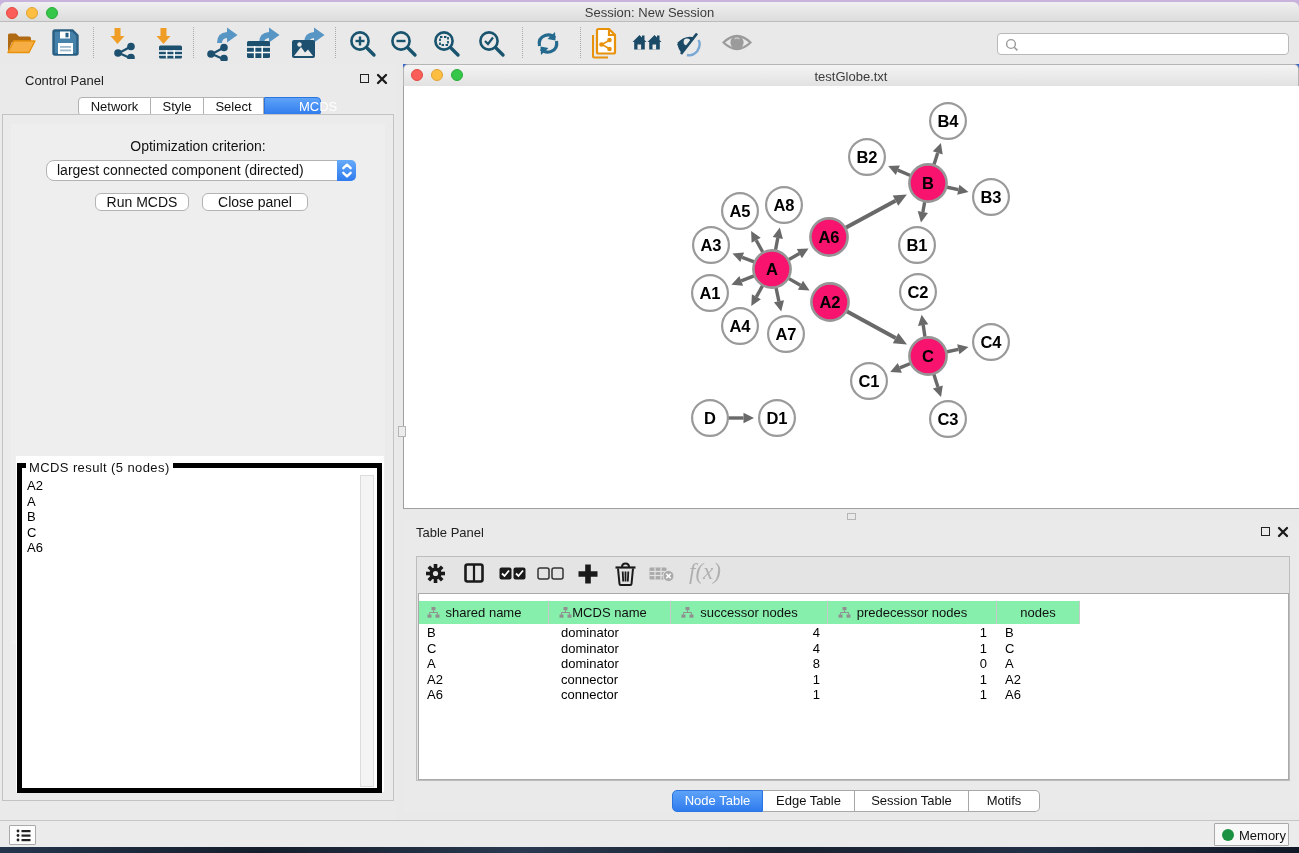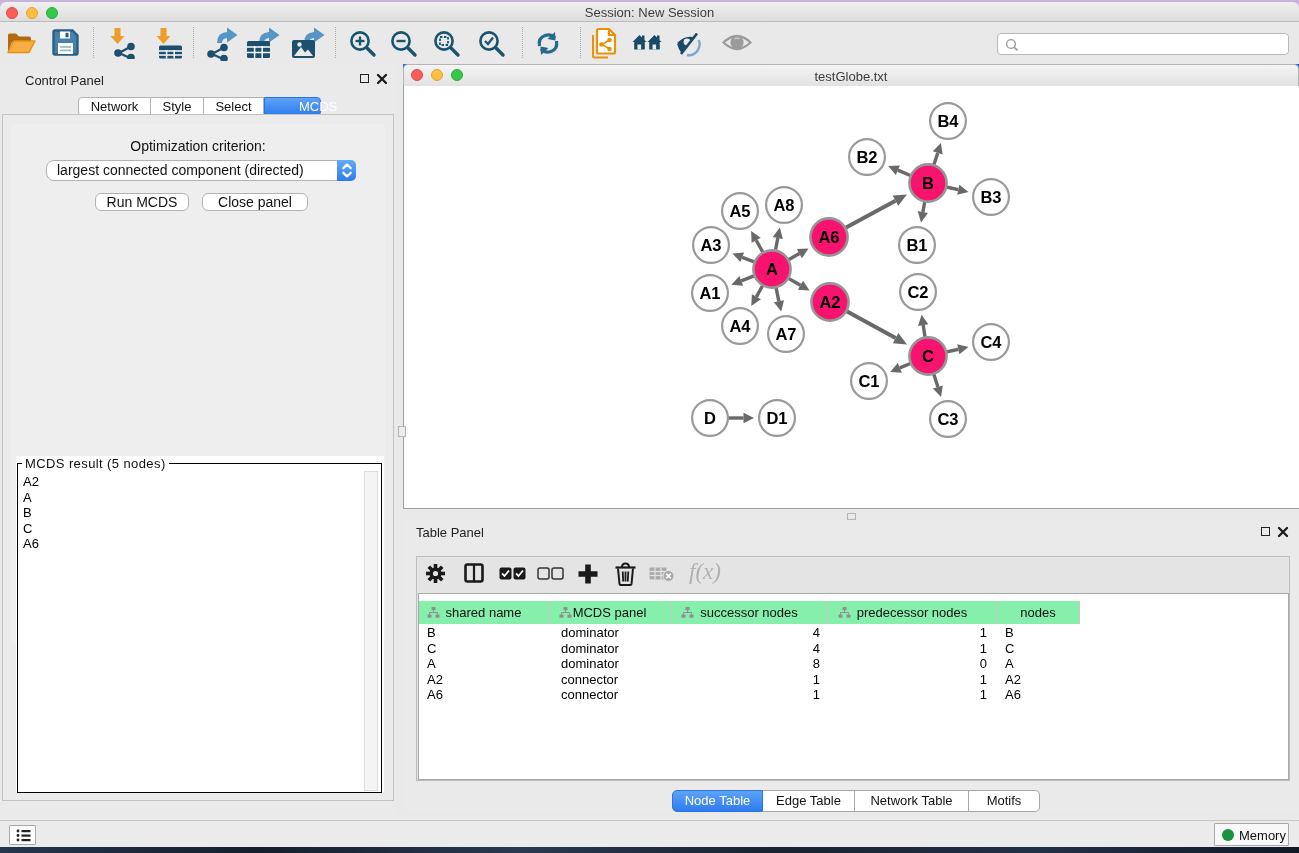--- a/index.html
+++ b/index.html
@@ -28,21 +28,21 @@
   border:1px solid #c3c3c3; background:#ebebeb; }
 #cp-inner { position:absolute; left:8px; top:9px; width:374px; height:520px; background:#eeeeee; }
 #mcds-combo { position:absolute; left:43px; top:45px; width:310px; height:21px;
   background:#fff; border:1px solid #b3b3b3; border-radius:8px; font-size:14px; color:#111;
   line-height:19px; padding-left:10px; }
 #combo-btn { position:absolute; right:-1px; top:-1px; width:19px; height:21px; border-radius:0 5px 5px 0;
   background:linear-gradient(#66aaf9,#2e7bee); }
 .macbtn { position:absolute; top:78px; height:18px; background:#fff; border:1px solid #b3b3b3;
   border-radius:6px; font-size:14px; color:#111; text-align:center; line-height:17px; }
 #mcds-fieldset { position:absolute; left:14px; top:348px; width:365px; height:330px;
-  border:1px solid #000000; background:#fff;text-decoration:underline; }
+  border:5px solid #000000; background:#fff;text-decoration:underline; }
 #mcds-legend { position:absolute; left:4px; top:-8px; background:#fff; font-size:13px;
   color:#111; padding:0 3px; letter-spacing:0.4px; }
 #mcds-list { position:absolute; left:5px; top:10px; font-size:13px; color:#000; line-height:15.5px; }
 #mcds-scroll { position:absolute; right:3px; top:7px; width:14px; bottom:1px;
   background:#f4f4f4; border:1px solid #dcdcdc; }
 
 #netwin { left:403px; top:64px; width:896px; height:445px; background:#fff; }
 #net-titlebar { position:absolute; left:0; top:0; width:896px; height:33px;
   background:linear-gradient(#f4f4f4,#d9d9d9); border:1px solid #b5b5b5; border-bottom:1px solid #989898;
   border-radius:5px 5px 0 0; }
@@ -397,21 +397,21 @@
     <line x1="6" y1="0.5" x2="6" y2="12.5"></line>
           <line x1="12" y1="0.5" x2="12" y2="12.5"></line>
   </g>
   <circle cx="19.5" cy="9" r="5.5" fill="#aaa" stroke="#e4e4e4" stroke-width="1"></circle>
   <path d="M17.3 6.8 L21.7 11.2 M21.7 6.8 L17.3 11.2" stroke="#fff" stroke-width="1.6"></path>
 </svg>
 <div class="abs" style="left:272px;top:2px;font-family:'Liberation Serif',serif;font-style:italic;font-size:23px;color:#b0b0b0;">f(x)</div>
 
     <div id="tp-table">
       <div class="th" style="left:0px;width:130px;">shared name</div>
-<div class="th" style="left:130px;width:122px;">MCDS panel</div>
+<div class="th" style="left:130px;width:122px;">MCDS name</div>
 <div class="th" style="left:252px;width:157px;">successor nodes</div>
 <div class="th" style="left:409px;width:169px;">predecessor nodes</div>
 <div class="th" style="left:578px;width:83px;">nodes</div>
 <svg class="abs" style="left:8px;top:12px" width="13" height="13" viewBox="0 0 13 13">
           <g fill="#909090">
             <rect x="4.5" y="1" width="4" height="3.2"></rect>
             <rect x="0.5" y="8.5" width="4" height="3.2"></rect>
             <rect x="8.5" y="8.5" width="4" height="3.2"></rect>
           </g>
           <path d="M6.5 4.2 L6.5 6.5 M2.5 8.5 L2.5 6.5 L10.5 6.5 L10.5 8.5" fill="none" stroke="#909090" stroke-width="1"></path>
@@ -463,21 +463,21 @@
 <div class="trow" style="left:586px;top:77.5px;">A2</div>
 <div class="trow" style="left:8px;top:93px;">A6</div>
 <div class="trow" style="left:142px;top:93px;">connector</div>
 <div class="trow" style="left:262px;top:93px;width:139px;text-align:right;">1</div>
 <div class="trow" style="left:409px;top:93px;width:159px;text-align:right;">1</div>
 <div class="trow" style="left:586px;top:93px;">A6</div>
     </div>
   </div>
   <div class="seg" style="left:269px;width:91px;border-radius:5px 0 0 5px;background:linear-gradient(#5ea3f8,#2e7bee);border:1px solid #2a74e0;color:#fff;">Node Table</div>
   <div class="seg" style="left:360px;width:92px;border-left:none;">Edge Table</div>
-  <div class="seg" style="left:452px;width:114px;border-left:none;">Network Table</div>
+  <div class="seg" style="left:452px;width:114px;border-left:none;">Session Table</div>
   <div class="seg" style="left:566px;width:71px;border-left:none;border-radius:0 5px 5px 0;">Motifs</div>
 </div>
 <div class="abs" id="statusbar">
   <div style="position:absolute;left:9px;top:4px;width:27px;height:20px;background:#fdfdfd;border:1px solid #a9a9a9;border-radius:1px;">
     <svg width="15" height="13" style="position:absolute;left:6px;top:3px;" viewBox="0 0 14 13">
       <circle cx="1.5" cy="2" r="1.4" fill="#222"></circle>
         <rect x="5" y="1" width="9" height="2.2" fill="#222"></rect>
       <circle cx="1.5" cy="6.5" r="1.4" fill="#222"></circle>
         <rect x="5" y="5.5" width="9" height="2.2" fill="#222"></rect>
       <circle cx="1.5" cy="11" r="1.4" fill="#222"></circle>

